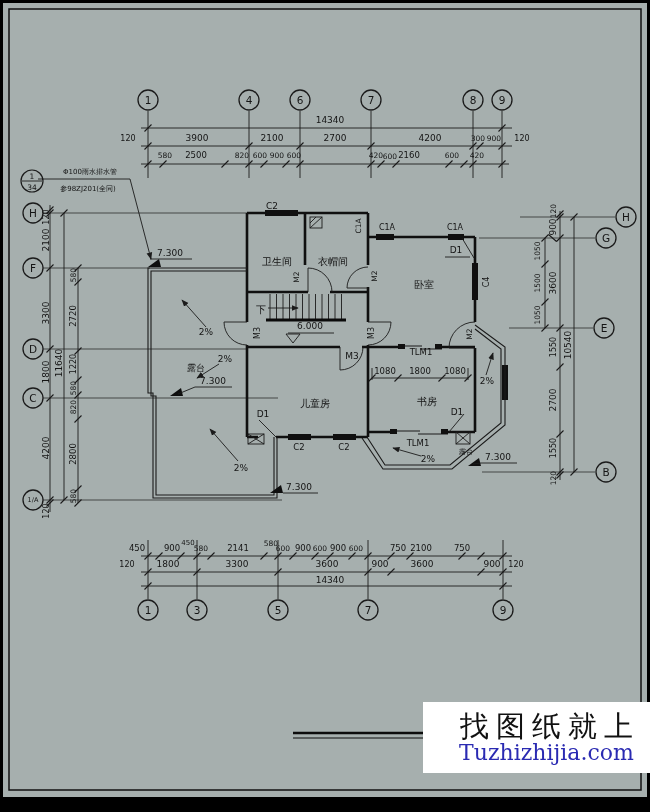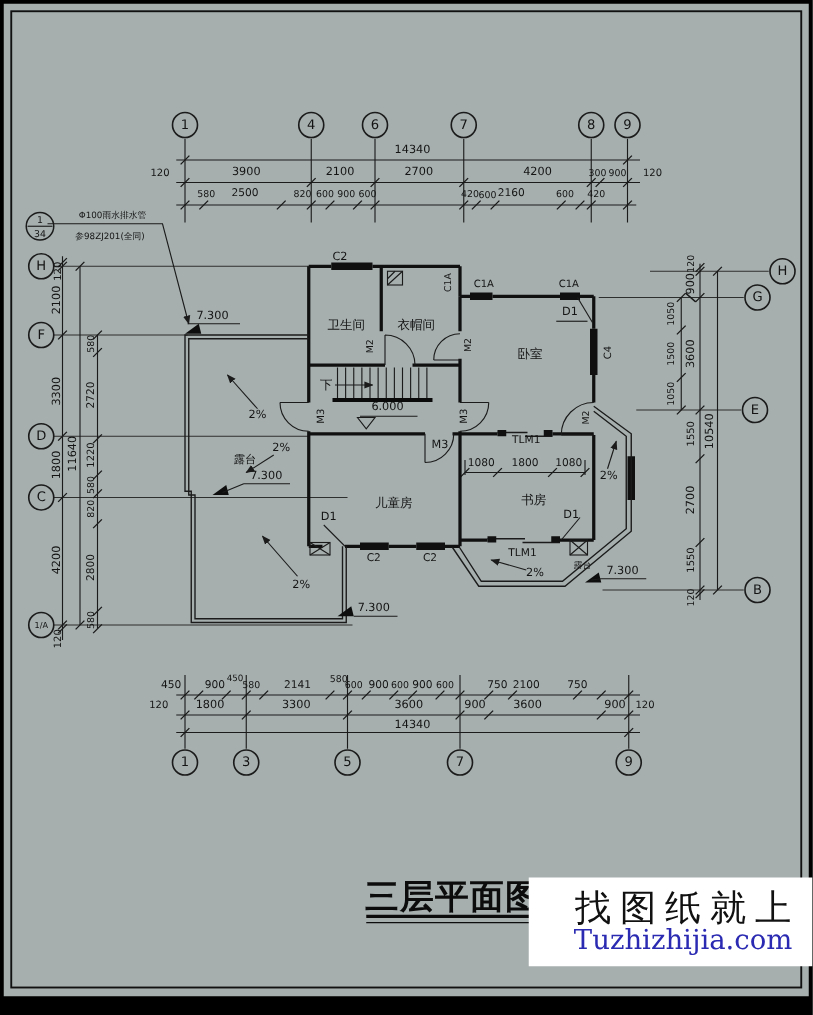--- a/index.html
+++ b/index.html
@@ -317,19 +317,18 @@
         <text x="88" y="189" font-size="7" text-anchor="middle" dominant-baseline="central">参98ZJ201(全同)</text>
         <text x="32" y="176" font-size="7.5" text-anchor="middle" dominant-baseline="central">1</text>
         <text x="32" y="187" font-size="7.5" text-anchor="middle" dominant-baseline="central">34</text>
       </g>
 
     <path d="M293,733 H428" stroke="#0c0c0c" stroke-width="2.6"></path>
     <path d="M293,738 H428" stroke="#0c0c0c" stroke-width="1"></path>
   </svg>
 
   <div class="scale-label">1:</div>
-  <div class="title-block">三层平面图</div>
 
   <div class="watermark">
     <div class="cn">找图纸就上</div>
     <div class="url">Tuzhizhijia.com</div>
   </div>
 </div>
 
 </body></html>

